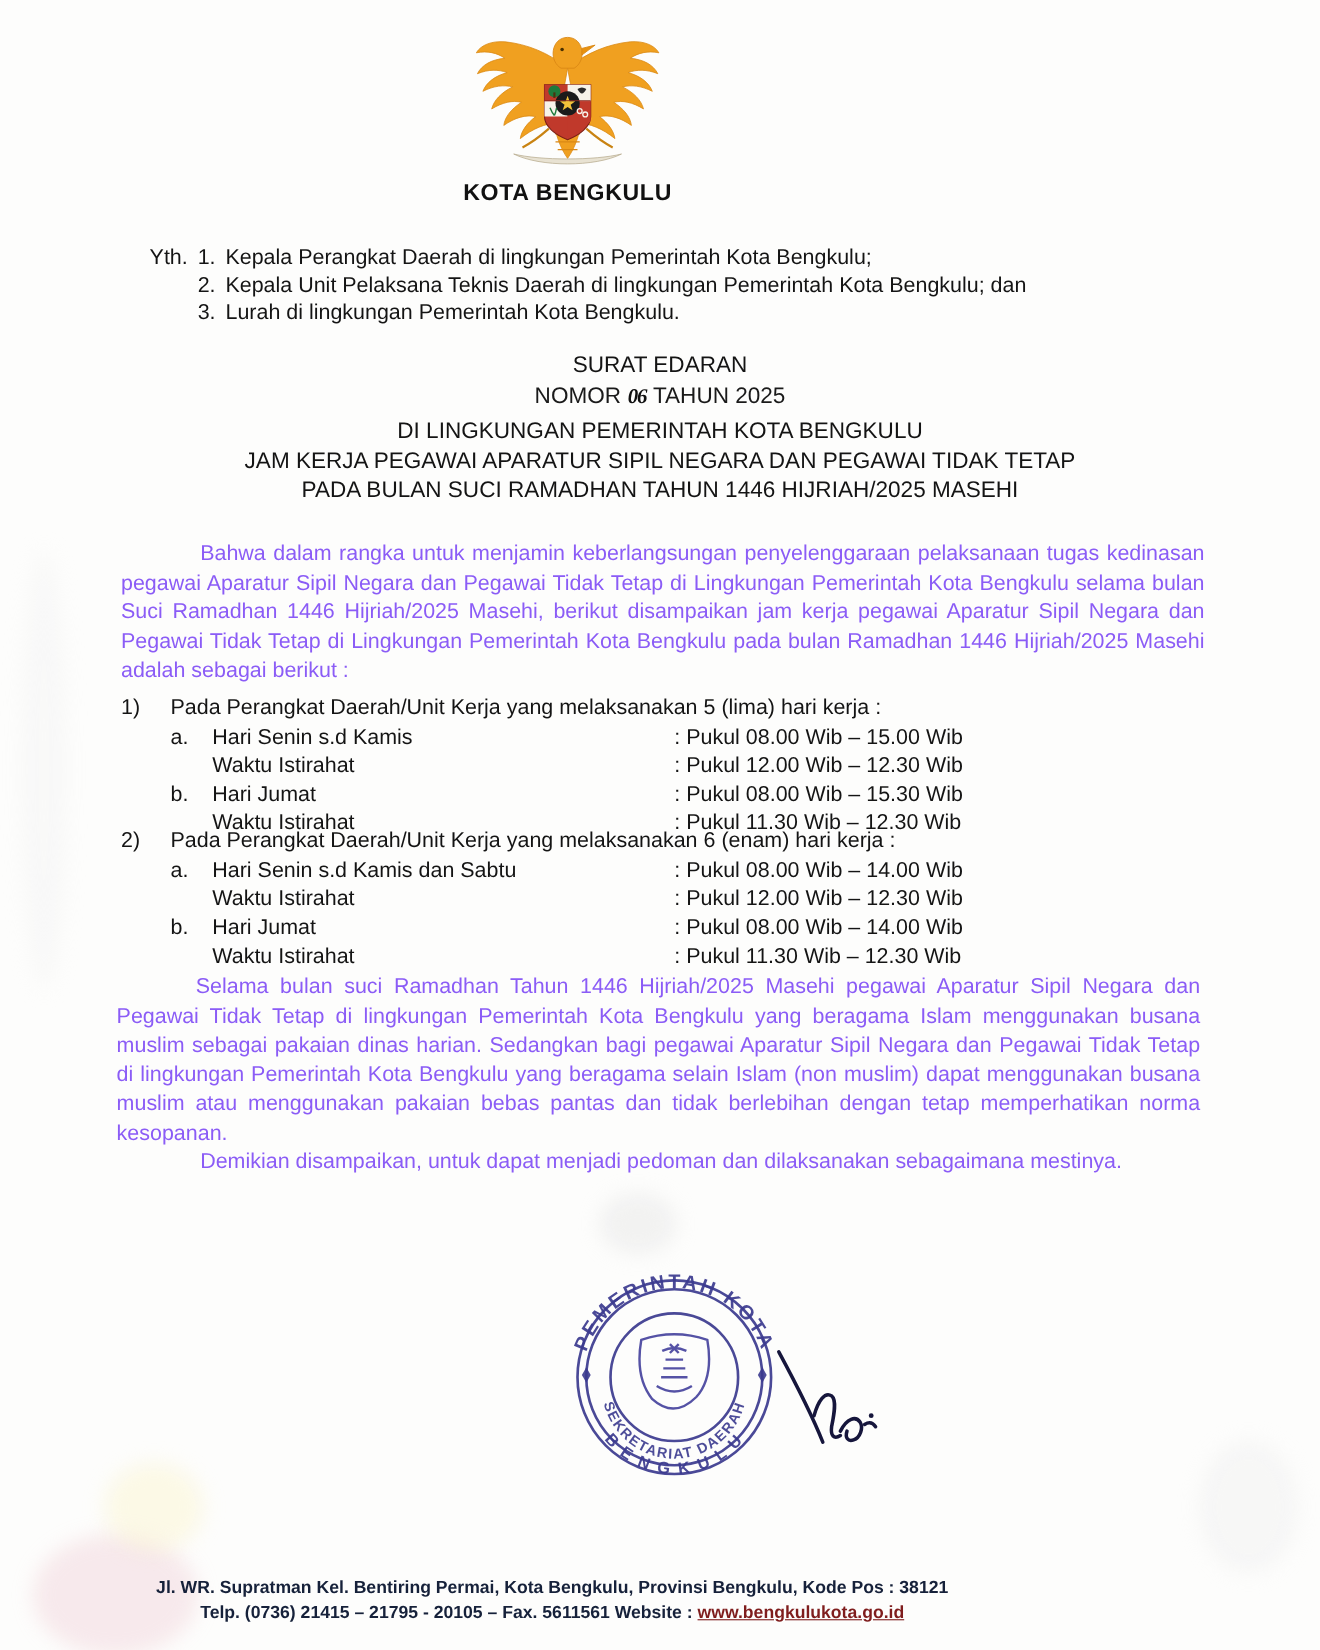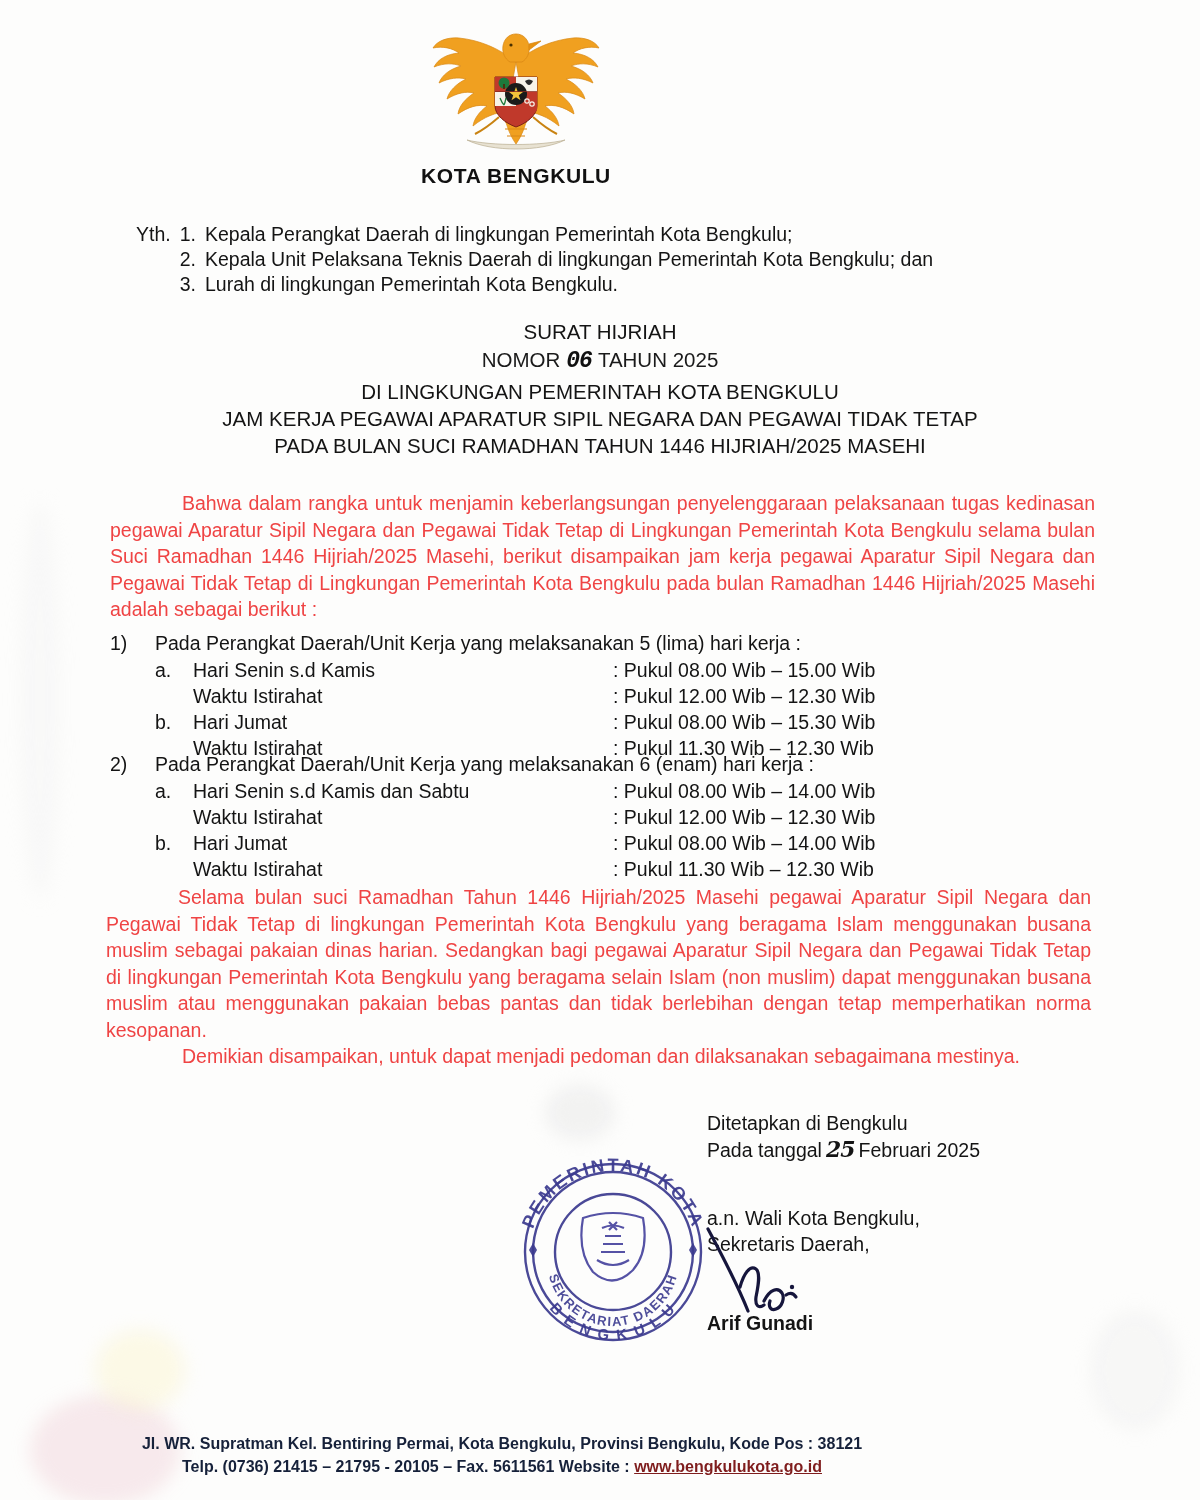--- a/index.html
+++ b/index.html
@@ -77,43 +77,43 @@
   }
   .title-line {
     font-size: 20.5px;
     color: #141414;
   }
   .nomor-line {
     font-size: 20.5px;
     white-space: pre;
   }
   .handwritten-num {
-    font-family: Liberation Mono, monospace;
+    font-family: Liberation Serif, serif;
     font-style: italic;
     font-weight: bold;
-    font-size: 23px;
+    font-size: 19px;
     letter-spacing: -1px;
     color: #101010;
     padding: 0 6px;
   }
   .subject {
     margin-top: 3px;
   }
   .subject div {
     font-size: 20.5px;
     line-height: 27px;
     color: #141414;
   }
 
   .para {
     position: absolute;
     font-size: 19.5px;
     line-height: 26.5px;
     text-align: justify;
-    color: #ef4444;
+    color: #8b5cf6;
   }
   .para .ind { display: inline-block; width: 72px; }
 
   #para-intro { left: 110px; top: 490px; width: 985px; }
   #para-dress { left: 106px; top: 884px; width: 985px; }
   #para-closing { left: 110px; top: 1043px; width: 985px; }
 
   .sched {
     position: absolute;
     left: 110px;
@@ -275,21 +275,21 @@
       <tr>
         <td class="ad-yth"></td>
         <td class="ad-num">3.</td>
         <td>Lurah di lingkungan Pemerintah Kota Bengkulu.</td>
       </tr>
     </tbody>
       </table>
   </div>
 
   <div class="title-block">
-    <div class="title-line">SURAT HIJRIAH</div>
+    <div class="title-line">SURAT EDARAN</div>
     <div class="nomor-line"><span>NOMOR</span><span class="handwritten-num">06</span><span>TAHUN 2025</span></div>
     <div class="subject">
       <div>DI LINGKUNGAN PEMERINTAH KOTA BENGKULU</div>
       <div>JAM KERJA PEGAWAI APARATUR SIPIL NEGARA DAN PEGAWAI TIDAK TETAP</div>
       <div>PADA BULAN SUCI RAMADHAN TAHUN 1446 HIJRIAH/2025 MASEHI</div>
     </div>
   </div>
 
   <div class="para" id="para-intro"><span class="ind"></span><span>Bahwa dalam rangka untuk menjamin keberlangsungan penyelenggaraan pelaksanaan tugas kedinasan pegawai Aparatur Sipil Negara dan Pegawai Tidak Tetap di Lingkungan Pemerintah Kota Bengkulu selama bulan Suci Ramadhan 1446 Hijriah/2025 Masehi, berikut disampaikan jam kerja pegawai Aparatur Sipil Negara dan Pegawai Tidak Tetap di Lingkungan Pemerintah Kota Bengkulu pada bulan Ramadhan 1446 Hijriah/2025 Masehi adalah sebagai berikut :</span></div>
 
@@ -360,27 +360,20 @@
         <td class="col-time">: Pukul 11.30 Wib – 12.30 Wib</td>
       </tr>
     </tbody>
       </table>
   </div>
 
   <div class="para" id="para-dress"><span class="ind"></span><span>Selama bulan suci Ramadhan Tahun 1446 Hijriah/2025 Masehi pegawai Aparatur Sipil Negara dan Pegawai Tidak Tetap di lingkungan Pemerintah Kota Bengkulu yang beragama Islam menggunakan busana muslim sebagai pakaian dinas harian. Sedangkan bagi pegawai Aparatur Sipil Negara dan Pegawai Tidak Tetap di lingkungan Pemerintah Kota Bengkulu yang beragama selain Islam (non muslim) dapat menggunakan busana muslim atau menggunakan pakaian bebas pantas dan tidak berlebihan dengan tetap memperhatikan norma kesopanan.</span></div>
 
   <div class="para" id="para-closing"><span class="ind"></span><span>Demikian disampaikan, untuk dapat menjadi pedoman dan dilaksanakan sebagaimana mestinya.</span></div>
 
-  <div class="sign-block">
-    <div>Ditetapkan di Bengkulu</div>
-    <div class="sign-date"><span>Pada tanggal</span><span class="hw-date">25</span><span>Februari 2025</span></div>
-    <div class="sign-role">a.n.  Wali Kota Bengkulu,</div>
-    <div>Sekretaris Daerah,</div>
-    <div class="sign-name">Arif Gunadi</div>
-  </div>
 
   <svg class="stamp" viewBox="0 0 215 195">
     <defs>
       <path id="arcTop" d="M 24 103 A 84 84 0 0 1 192 103"></path>
       <path id="arcBotOuter" d="M 28 108 A 80 80 0 0 0 188 108"></path>
       <path id="arcBotInner" d="M 42 108 A 66 66 0 0 0 174 108"></path>
     </defs>
     <g fill="none" stroke="#3b3a8f" stroke-width="2.4" opacity="0.92">
       <circle cx="108" cy="100" r="88"></circle>
       <circle cx="108" cy="100" r="80"></circle>

